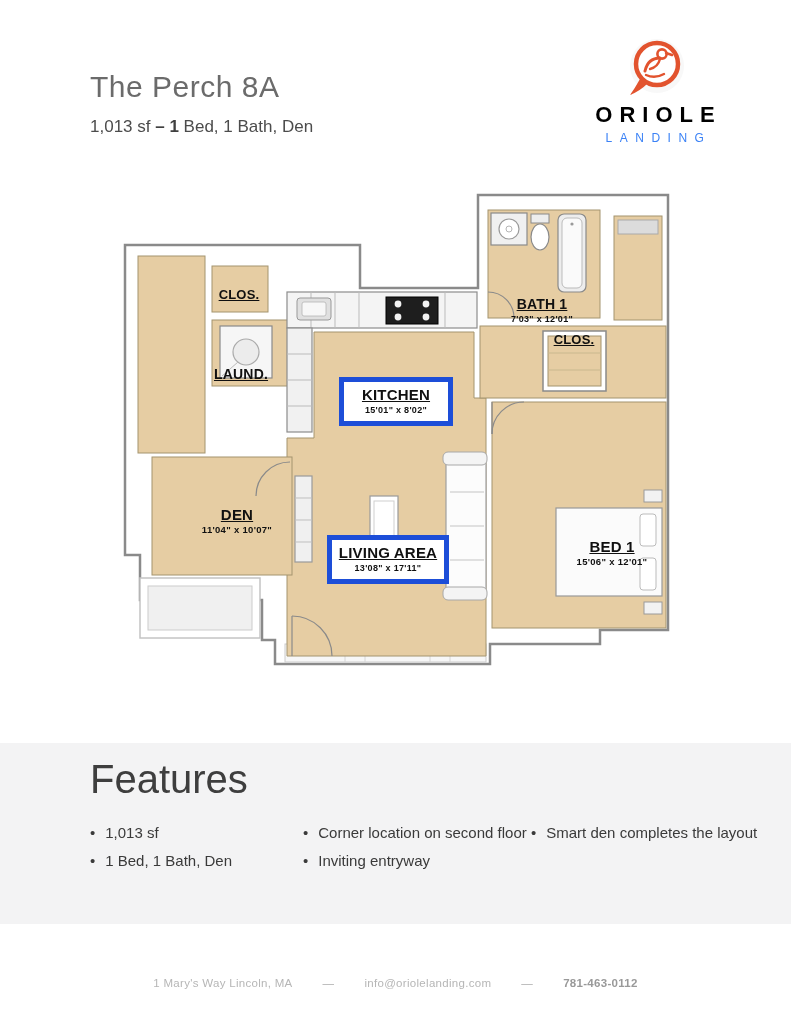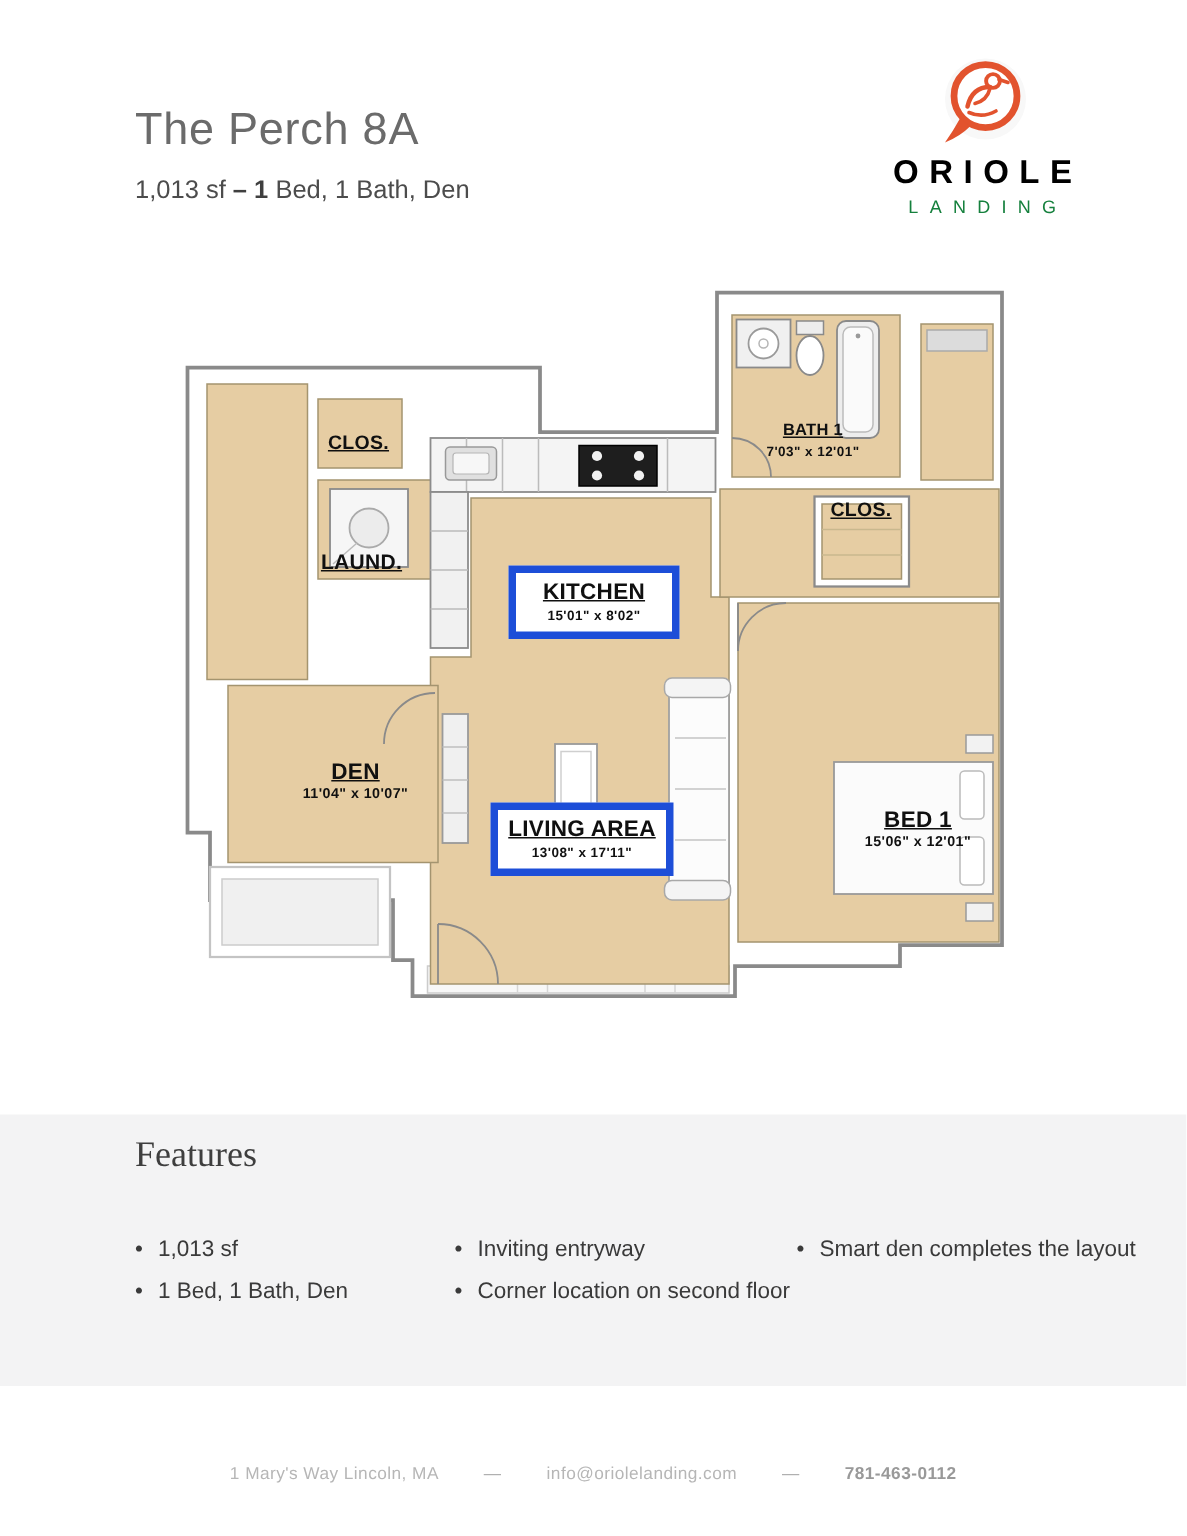--- a/index.html
+++ b/index.html
@@ -8,31 +8,31 @@
 
   
   .title{position:absolute;left:90px;top:70px;font-size:30px;font-weight:400;color:#6b6b6b;letter-spacing:.5px;}
   .subtitle{position:absolute;left:90px;top:117px;font-size:17px;color:#4c4c4c;}
   .subtitle b{font-weight:700;color:#3f3f3f;}
 
   
   .logo{position:absolute;left:567px;top:38px;width:176px;text-align:center;}
   .logo-icon{display:block;margin:0 auto;}
   .logo-brand{margin-top:4px;font-size:22px;font-weight:700;color:#000000;letter-spacing:7px;text-indent:7px;}
-  .logo-tagline{margin-top:3px;font-size:12px;font-weight:400;color:#15803d;letter-spacing:7.5px;text-indent:7px;}
+  .logo-tagline{margin-top:3px;font-size:12px;font-weight:400;color:#3b82f6;letter-spacing:7.5px;text-indent:7px;}
 
   
   .fp-label{position:absolute;text-align:center;color:#101010;line-height:1.15;}
   .fp-name{font-weight:700;text-decoration:underline;letter-spacing:.2px;white-space:nowrap;}
   .fp-dims{font-weight:600;font-size:9px;letter-spacing:.3px;margin-top:2px;white-space:nowrap;}
   .fp-box{background:#ffffff;border:5px solid #1d4ed8;padding:4px 2px 5px;box-sizing:border-box;}
 
   
   .features{position:absolute;left:0;top:743px;width:791px;height:181px;background:#f3f3f4;}
-  .features-heading{position:absolute;left:90px;top:14px;font-size:24px;font-weight:400;color:#3e3e3e;font-family:Liberation Serif, serif;}
+  .features-heading{position:absolute;left:90px;top:14px;font-size:40px;font-weight:400;color:#3e3e3e;}
   .feature-col{position:absolute;top:81px;font-size:15px;color:#3a3a3a;}
   .feature-col .item{margin-bottom:11px;white-space:nowrap;}
   .feature-col .item::before{content:"•";margin-right:10px;color:#3a3a3a;}
   .col-1{left:90px;} .col-2{left:303px;} .col-3{left:531px;}
 
   
   .footer{position:absolute;left:0;top:977px;width:791px;display:flex;justify-content:center;
           align-items:center;gap:30px;font-size:11.5px;color:#b6b6b6;letter-spacing:.3px;}
   .footer .sep{color:#adadad;}
   .footer .phone{color:#999999;font-weight:700;text-align:right;}
@@ -162,21 +162,21 @@
     <div class="fp-name" style="font-size:13px;">CLOS.</div>
   </div>
   <div class="fp-label" style="left:199px;top:366px;width:84px;">
     <div class="fp-name" style="font-size:14px;">LAUND.</div>
   </div>
   <div class="fp-label fp-box" style="left:339px;top:377px;width:114px;">
     <div class="fp-name" style="font-size:15px;">KITCHEN</div>
     <div class="fp-dims">15'01" x 8'02"</div>
   </div>
   <div class="fp-label" style="left:490px;top:281px;width:104px;">
-    <div class="fp-name" style="font-size:11px;">BATH 1</div>
+    <div class="fp-name" style="font-size:14px;margin-top:15px;">BATH 1</div>
     <div class="fp-dims">7'03" x 12'01"</div>
   </div>
   <div class="fp-label" style="left:542px;top:333px;width:64px;">
     <div class="fp-name" style="font-size:13px;">CLOS.</div>
   </div>
   <div class="fp-label" style="left:184px;top:506px;width:106px;">
     <div class="fp-name" style="font-size:15px;">DEN</div>
     <div class="fp-dims" style="font-size:9.5px;">11'04" x 10'07"</div>
   </div>
   <div class="fp-label fp-box" style="left:327px;top:491px;width:122px;margin-top:44px;">
@@ -188,22 +188,22 @@
     <div class="fp-dims" style="font-size:9.5px;">15'06" x 12'01"</div>
   </div>
 
   <div class="features">
     <div class="features-heading">Features</div>
     <div class="feature-col col-1">
       <div class="item">1,013 sf</div>
       <div class="item">1 Bed, 1 Bath, Den</div>
     </div>
     <div class="feature-col col-2">
+      <div class="item">Corner location on second floor</div>
       <div class="item">Inviting entryway</div>
-      <div class="item">Corner location on second floor</div>
     </div>
     <div class="feature-col col-3">
       <div class="item">Smart den completes the layout</div>
     </div>
   </div>
 
   <div class="footer">
     <span>1 Mary's Way Lincoln, MA</span>
     <span class="sep">—</span>
     <span>info@oriolelanding.com</span>

